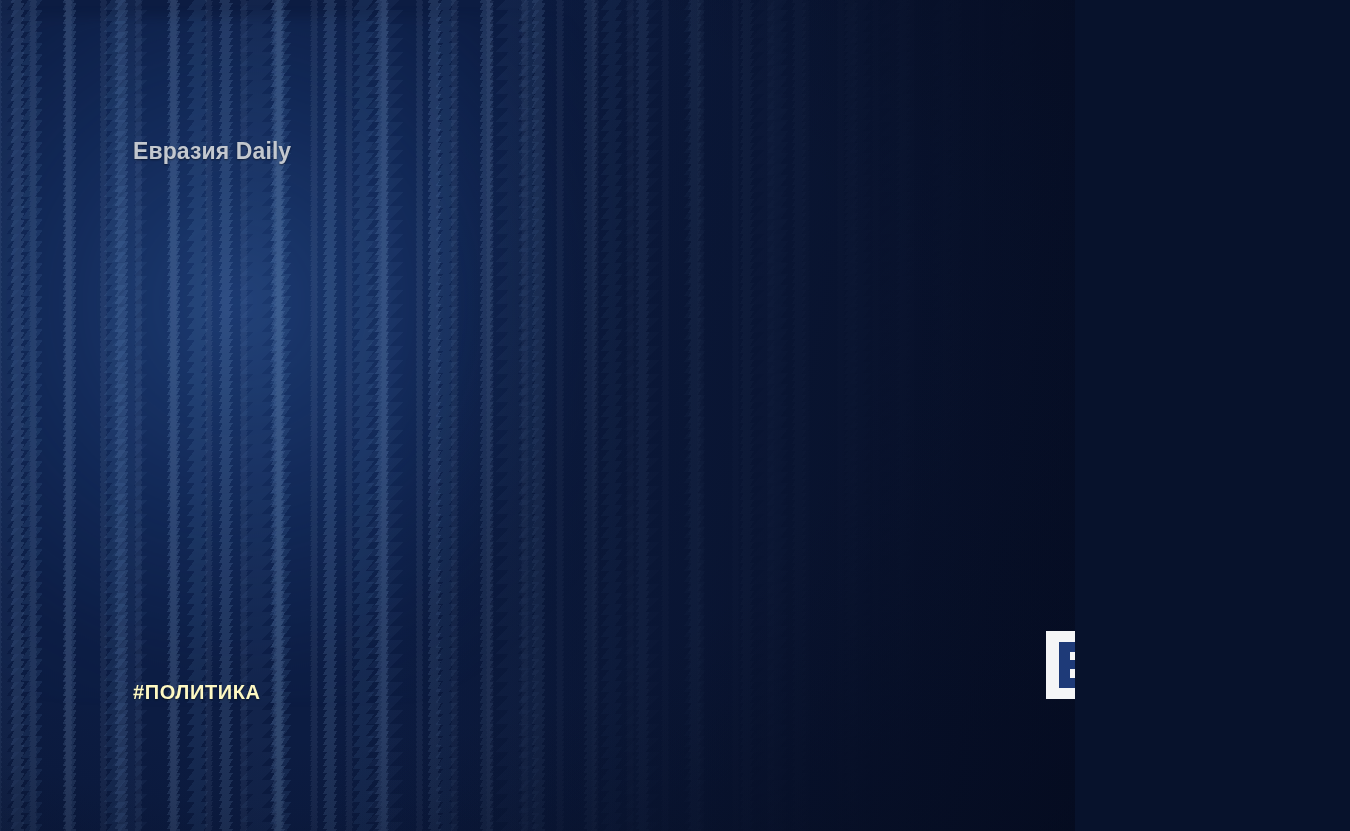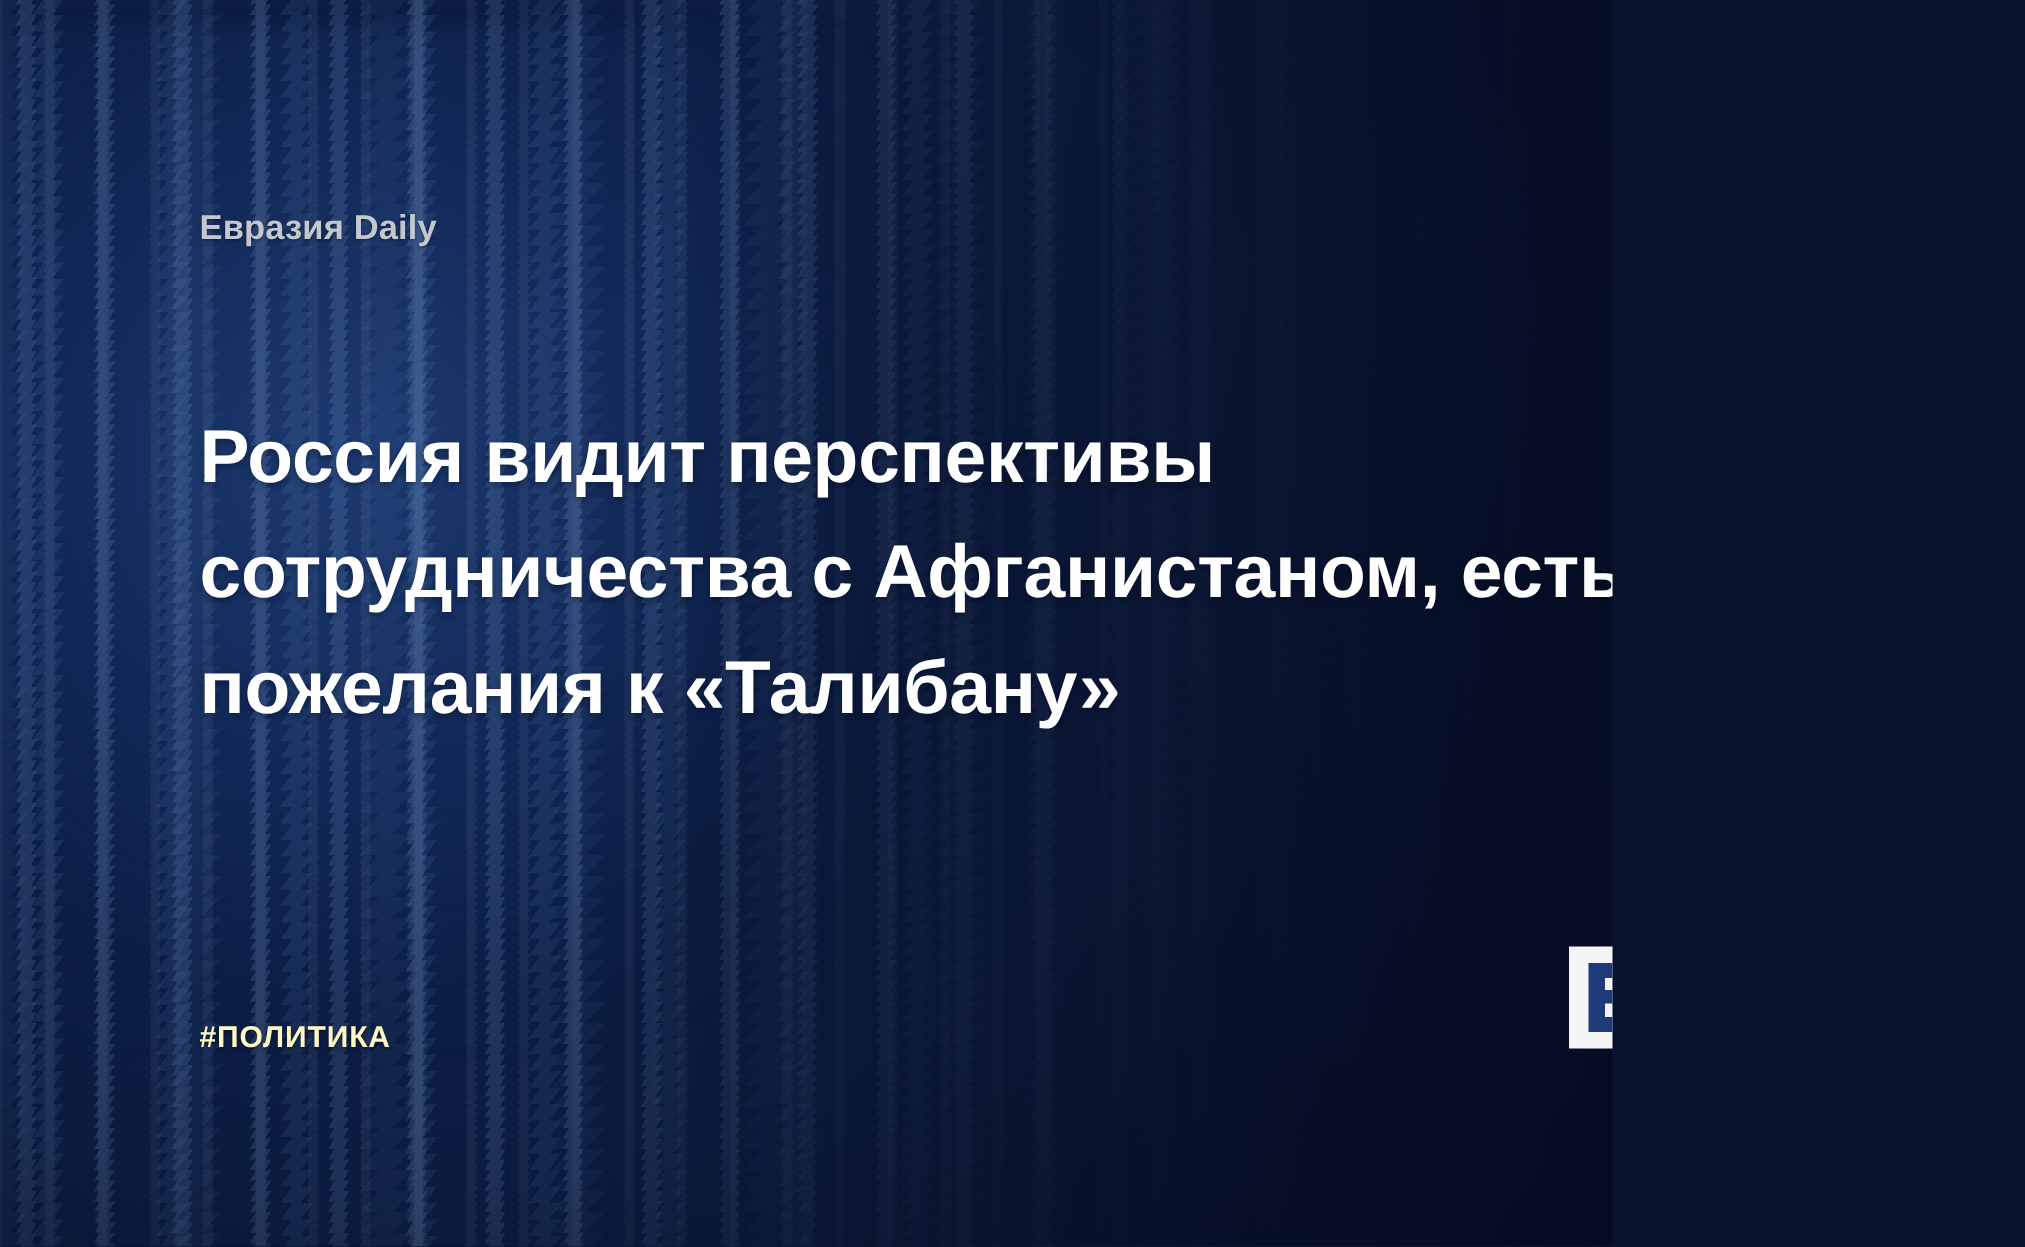--- a/index.html
+++ b/index.html
@@ -205,21 +205,20 @@
     <span class="t4"></span>
   </div>
   <div class="trails-mask"></div>
   <div class="bg-vignette-right"></div>
   <div class="bg-vignette-edges"></div>
 
   <div class="content">
 
     <div class="brand">Евразия Daily</div>
 
-    <h1 class="headline">Россия видит перспективы сотрудничества с Афганистаном, есть пожелания к «Талибану»</h1>
 
     <div class="tag">#ПОЛИТИКА</div>
 
     <div class="logo">
 
       <div class="logo-tile">
         <svg width="52" height="68" viewBox="0 0 52 68" aria-hidden="true">
           <path d="M13 11 H41 V21 H24 V29 H38 V38 H24 V47 H41 V57 H13 Z" fill="#1e3a78"></path>
         </svg>
       </div>

